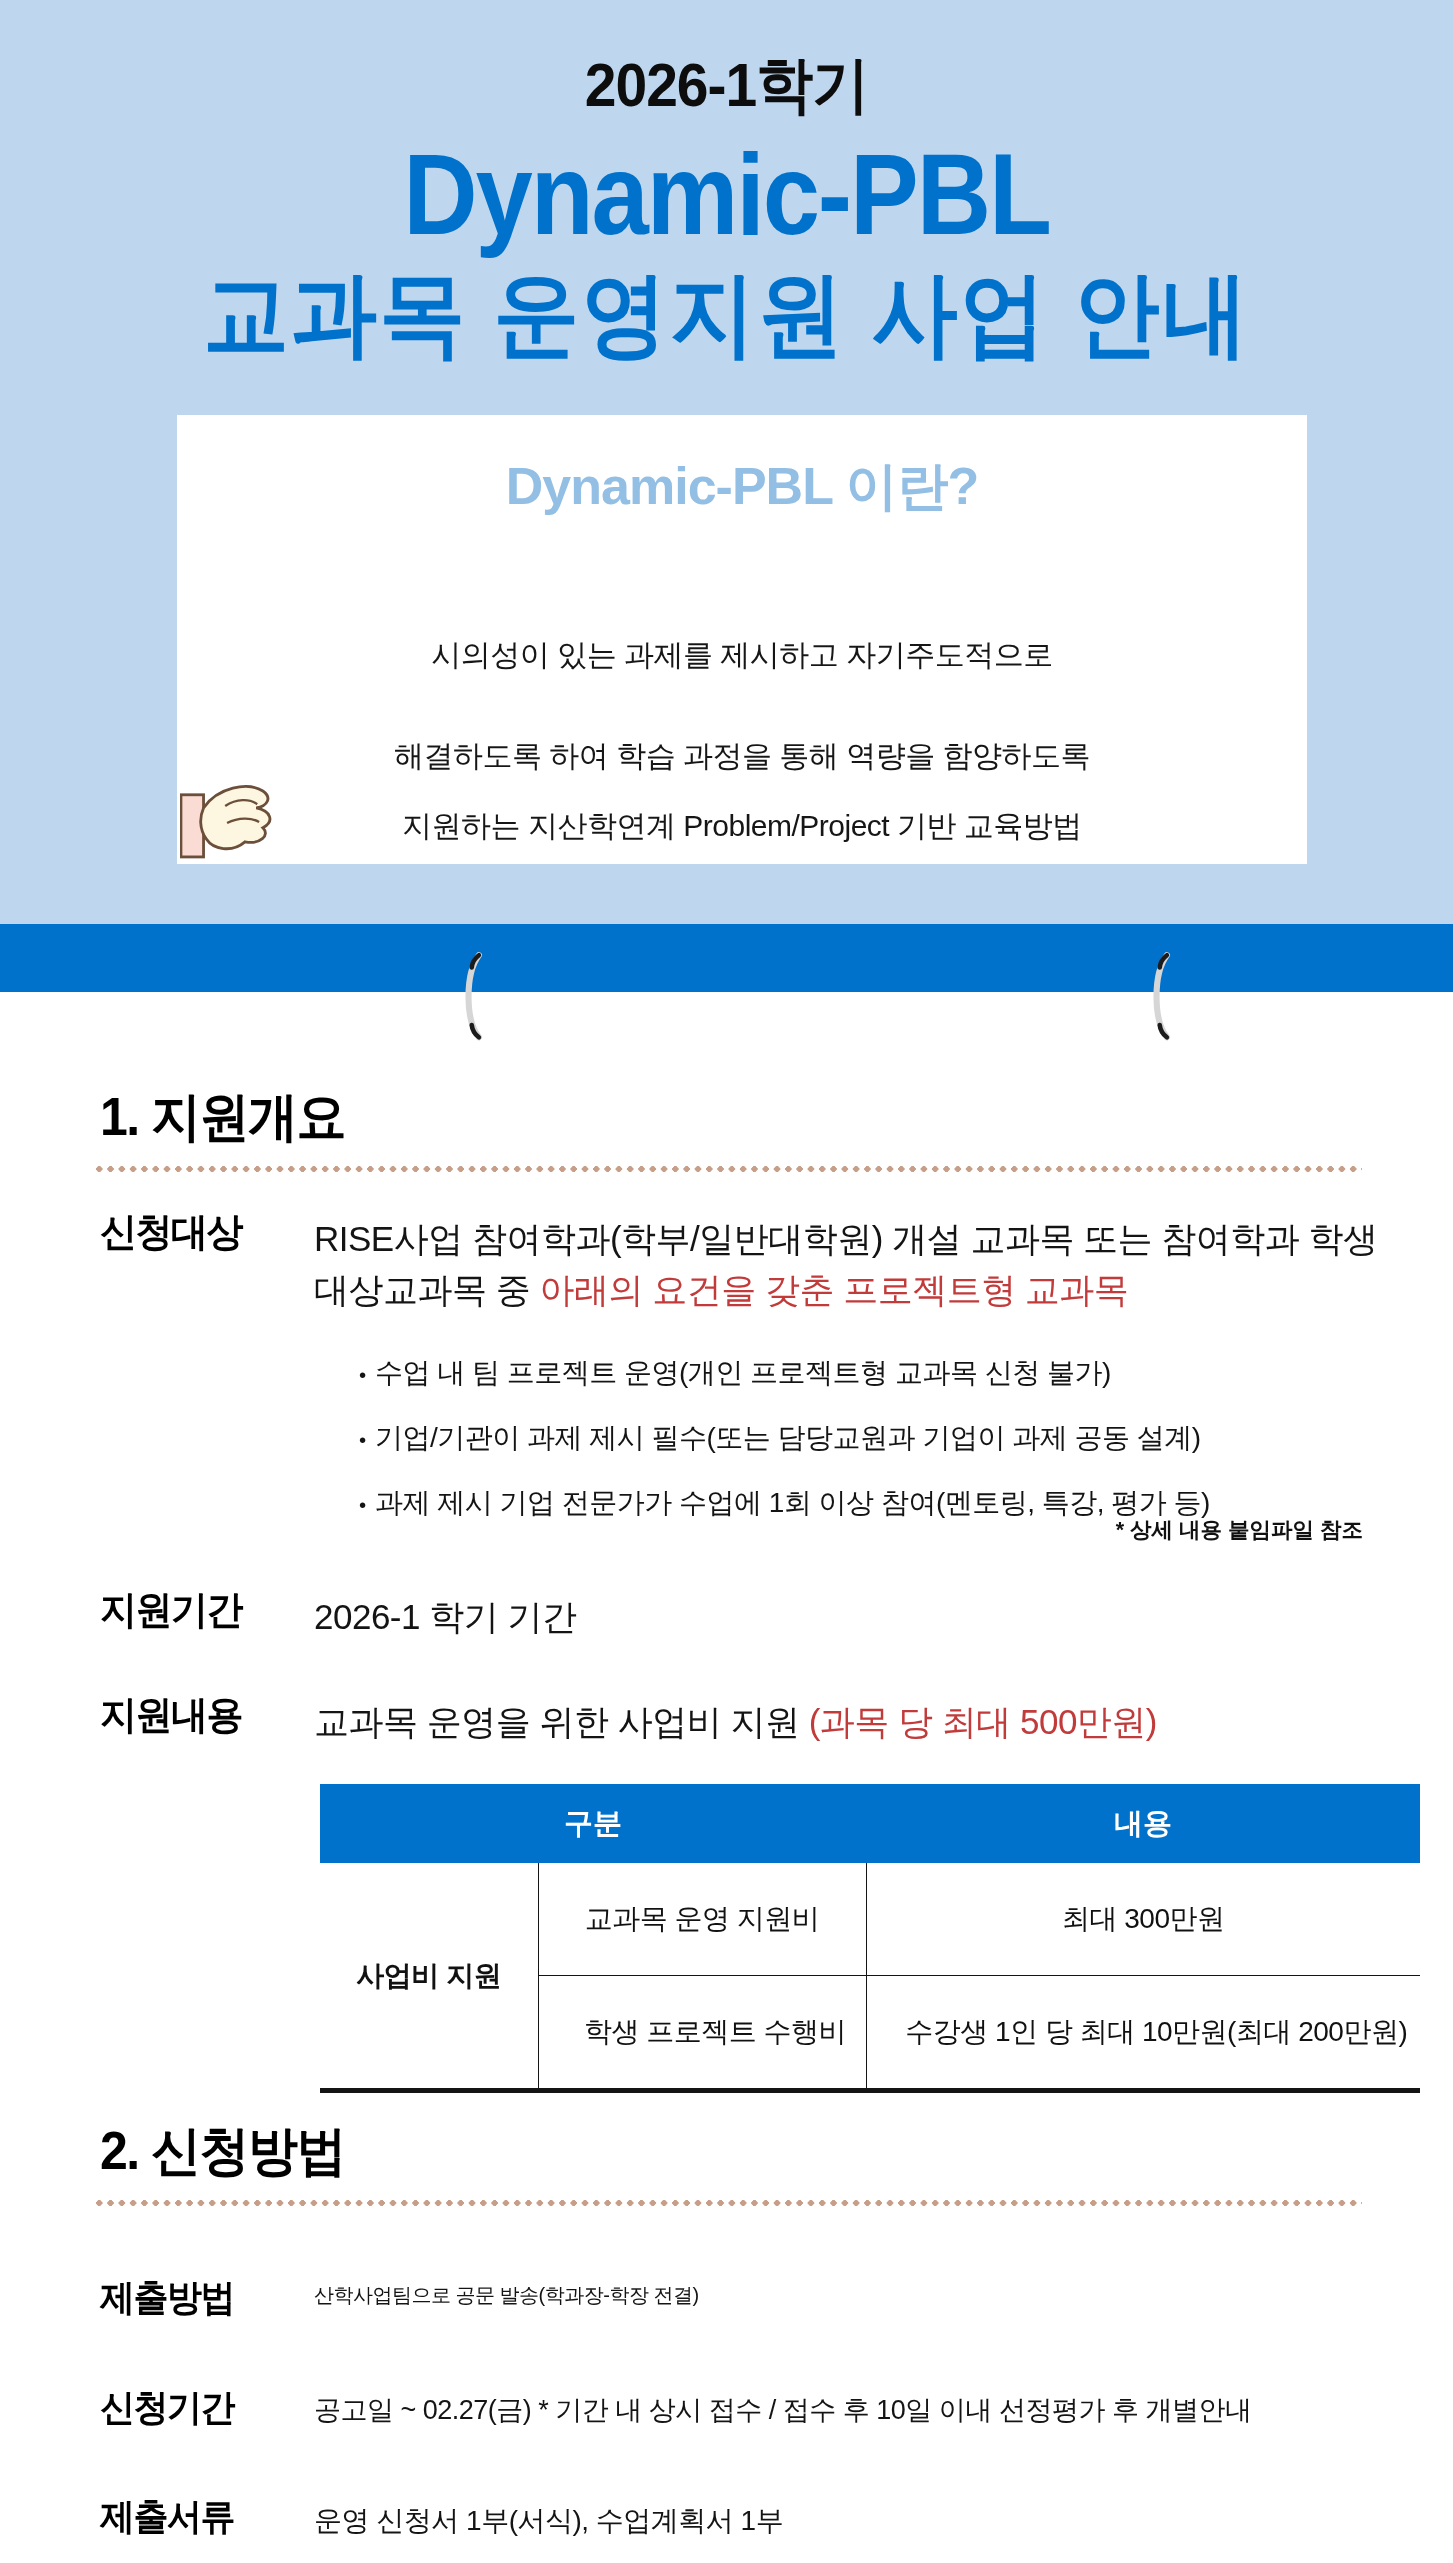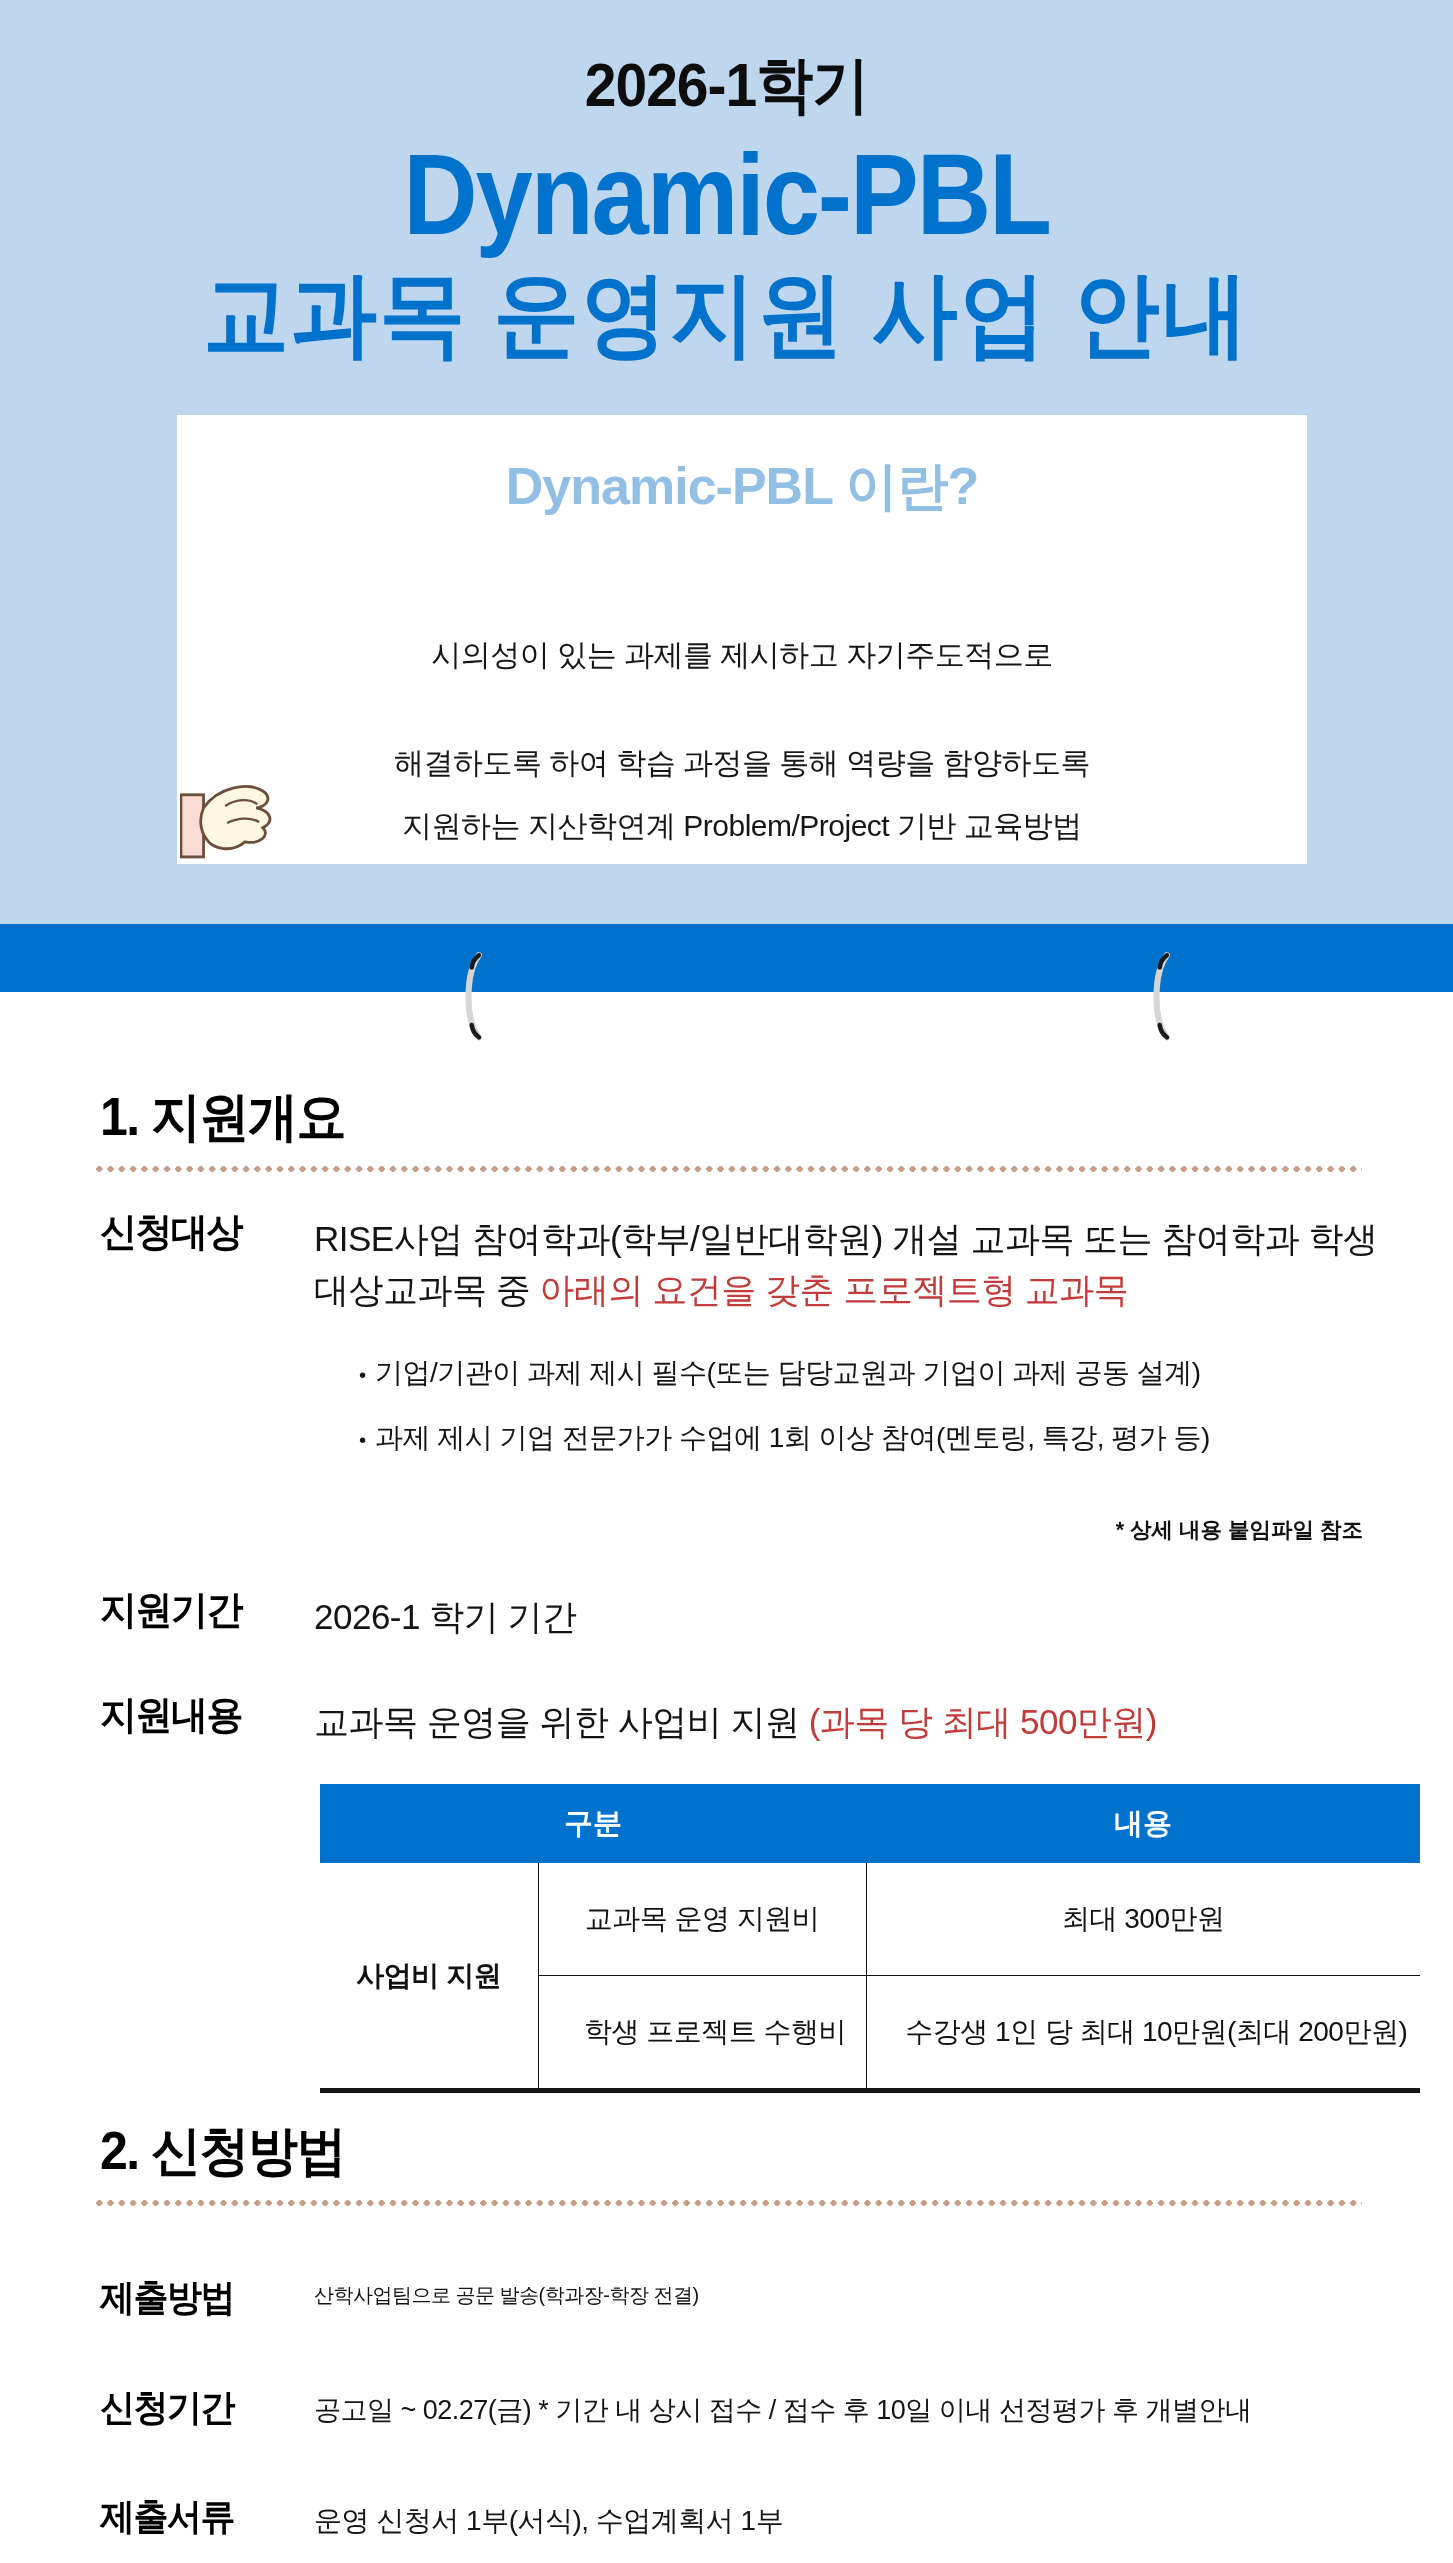--- a/index.html
+++ b/index.html
@@ -12,21 +12,21 @@
   .semester{position:absolute;left:0;top:44px;width:100%;text-align:center;
     font-size:57px;font-weight:800;color:#0d0d0d;letter-spacing:-1px;transform:scaleY(1.08);transform-origin:top center;}
   .title1{position:absolute;left:0;top:129px;width:100%;text-align:center;
     font-size:103px;font-weight:800;color:#0072cc;letter-spacing:-2.1px;transform:scaleY(1.12);transform-origin:top center;}
   .title2{position:absolute;left:0;top:252px;width:100%;text-align:center;
     font-size:86px;font-weight:800;color:#0072cc;letter-spacing:2.1px;transform:scaleY(1.08);transform-origin:top center;}
   .intro-card{position:absolute;left:177px;top:415px;width:1130px;height:449px;background:#ffffff;}
   .intro-heading{position:absolute;left:0;top:37px;width:100%;text-align:center;
     font-size:52px;font-weight:800;color:#93bfe5;letter-spacing:-1px;}
   .intro-line{position:absolute;left:0;width:100%;text-align:center;font-size:30px;color:#161616;letter-spacing:-0.5px;}
-  .il0{top:149px}.il1{top:220px}.il2{top:328px}.il3{top:391px}
+  .il0{top:149px}.il1{top:220px}.il2{top:321px}.il3{top:391px}
   .hand{position:absolute;left:3.1px;top:353px;}
   
   .binder-bar{position:absolute;left:0;top:924px;width:1453px;height:68px;background:#0072cc;}
   .hook{position:absolute;top:949px;}
   .hook1{left:463px}.hook2{left:1151px}
   
   .sec-heading{position:absolute;left:100px;font-size:50px;font-weight:800;color:#000;
     letter-spacing:-1.5px;transform:scaleY(1.06);transform-origin:top left;}
   .dots{position:absolute;left:95px;right:91px;height:8.2px;
     background-image:radial-gradient(circle 3.1px at 4.1px 4.1px,#c79e87 97%,transparent 100%);
@@ -85,20 +85,21 @@
   </svg>
 
   <div class="sec-heading" style="top:1082px">1. 지원개요</div>
   <div class="dots" style="top:1165px"></div>
 
   <div class="row-label" style="top:1206px">신청대상</div>
   <div class="row-value" style="top:1216px">RISE사업 참여학과(학부/일반대학원) 개설 교과목 또는 참여학과 학생</div>
   <div class="row-value" style="top:1267px"><span>대상교과목 중 </span><span class="red">아래의 요건을 갖춘 프로젝트형 교과목</span></div>
 
   <div class="bullets">
+    <div class="bullet">수업 내 팀 프로젝트 운영(개인 프로젝트형 교과목 신청 불가)</div>
     <div class="bullet">기업/기관이 과제 제시 필수(또는 담당교원과 기업이 과제 공동 설계)</div>
     <div class="bullet">과제 제시 기업 전문가가 수업에 1회 이상 참여(멘토링, 특강, 평가 등)</div>
   </div>
   <div class="note">* 상세 내용 붙임파일 참조</div>
 
   <div class="row-label" style="top:1584px">지원기간</div>
   <div class="row-value" style="top:1594px">2026-1 학기 기간</div>
 
   <div class="row-label" style="top:1689px">지원내용</div>
   <div class="row-value" style="top:1699px"><span>교과목 운영을 위한 사업비 지원 </span><span class="red">(과목 당 최대 500만원)</span></div>

